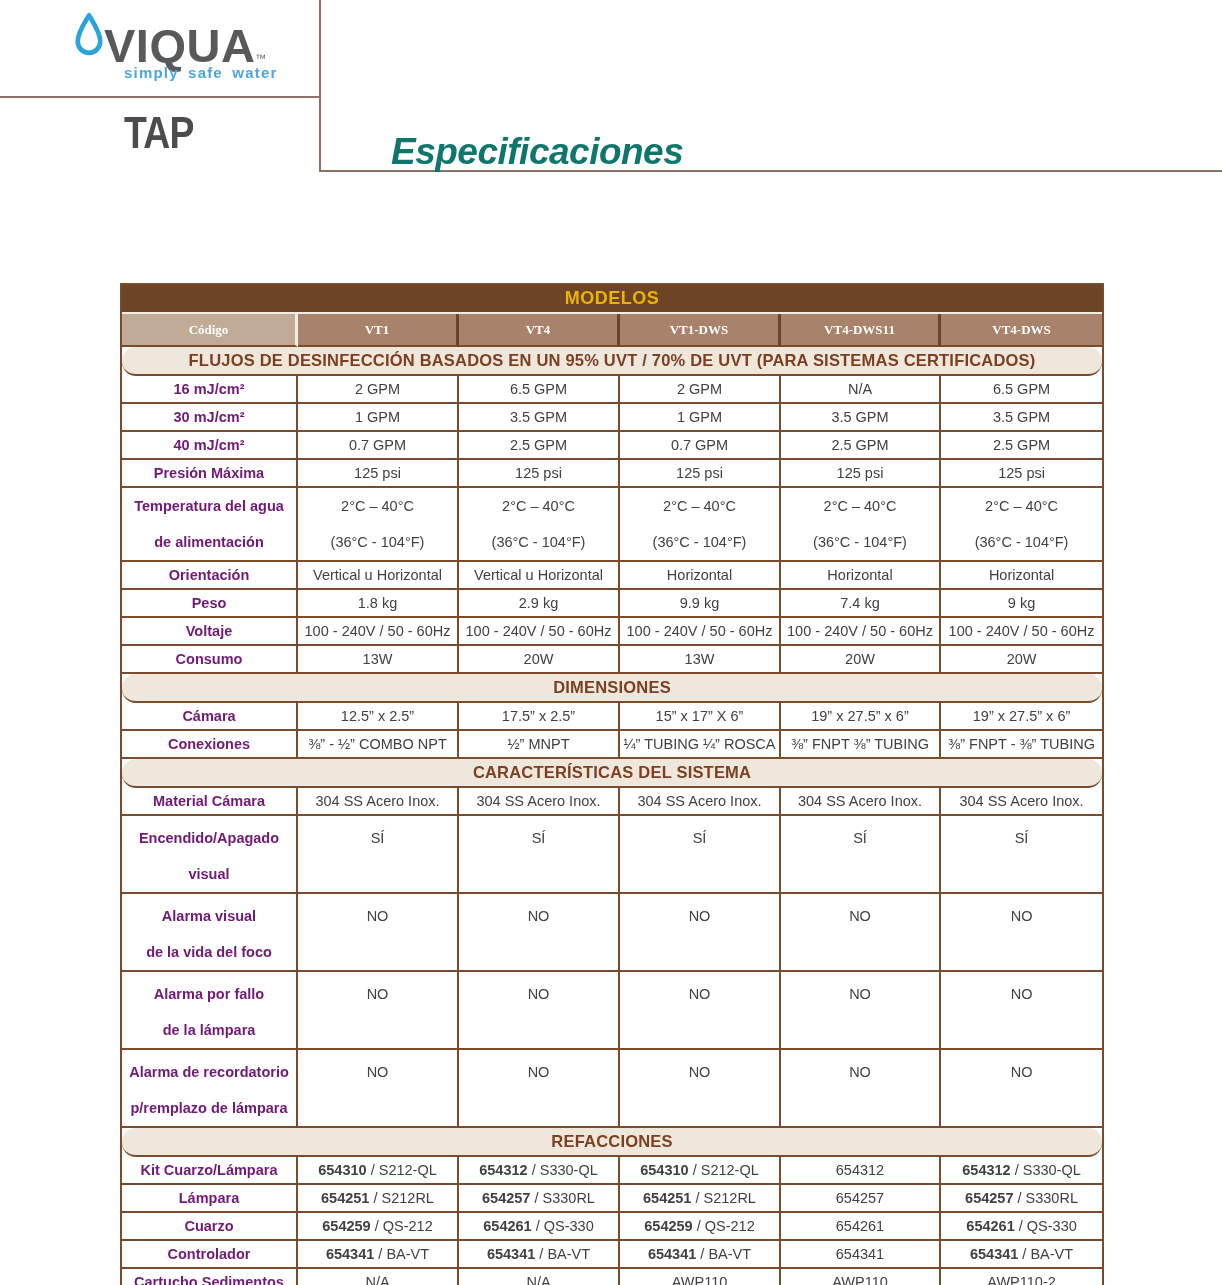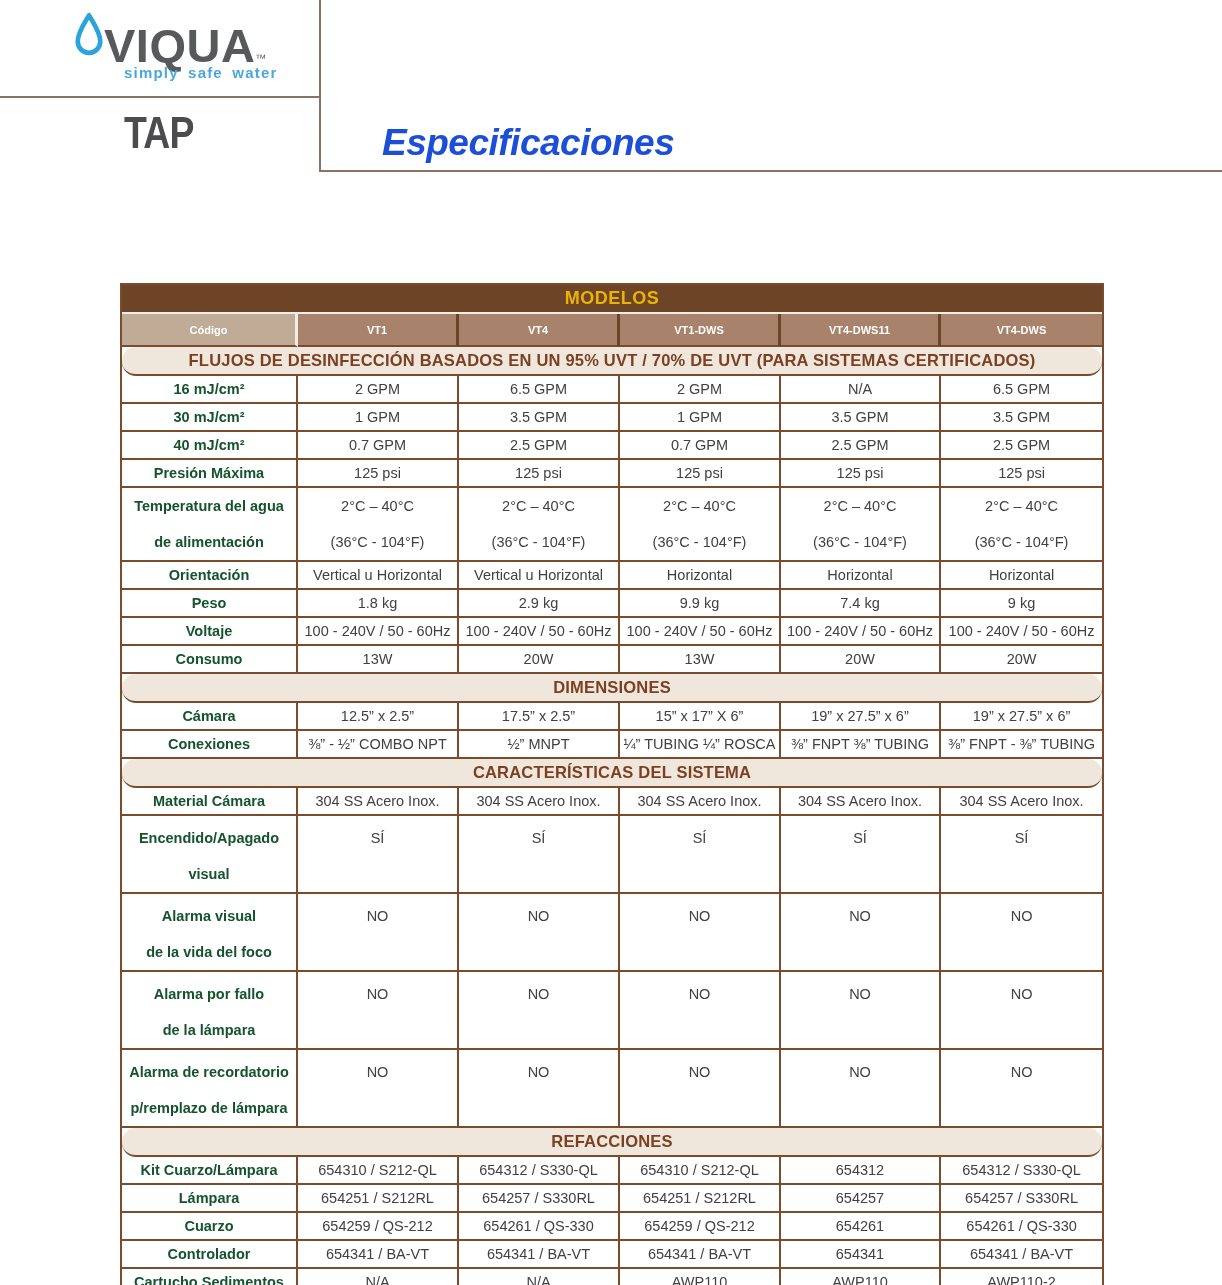--- a/index.html
+++ b/index.html
@@ -13,60 +13,61 @@
   .brand-line{position:absolute;left:40px;top:12px;white-space:nowrap;}
   .brand-name{font-size:47px;font-weight:bold;color:#58595b;letter-spacing:0.5px;}
   .brand-tm{font-size:11px;color:#58595b;vertical-align:baseline;}
   .brand-tagline{position:absolute;left:60px;top:58px;font-size:15px;color:#4aa7de;
     letter-spacing:1.2px;word-spacing:4px;white-space:nowrap;font-weight:bold;}
   .rule-left{position:absolute;left:0;top:96px;width:319px;height:2px;background:#8b7262;}
   .vrule{position:absolute;left:319px;top:0;width:2px;height:172px;background:#8b7262;}
   .rule-right{position:absolute;left:321px;top:170px;width:901px;height:2px;background:#8b7262;}
   .product-name{position:absolute;left:124px;top:108px;font-size:44px;font-weight:bold;
     color:#4c4c4e;transform:scaleX(0.85);transform-origin:left top;letter-spacing:-1px;}
-  .page-title{position:absolute;left:374px;top:114px;margin:8px;font-size:37px;font-weight:bold;
-    font-style:italic;color:#1d4ed8;letter-spacing:-0.5px;}
+  .page-title{position:absolute;left:374px;top:114px;margin:17px;font-size:37px;font-weight:bold;
+    font-style:italic;color:#0f766e;letter-spacing:-0.5px;}
   
   table.spec{
     position:absolute;left:120px;top:283px;width:980px;
     border-collapse:separate;border-spacing:0;table-layout:fixed;
     border:2px solid var(--border-brown,#7b4b2d);
   }
   table.spec th, table.spec td{
     padding:0 2px;text-align:center;vertical-align:middle;white-space:pre-line;
     overflow:hidden;
   }
   tr.title-row th{
     background:var(--brown-dark,#6e4426);color:#eab308;font-size:18px;font-weight:bold;
     height:27px;border-bottom:2px solid #f1ece5;letter-spacing:0.5px;
   }
   tr.models-row th{
-    height:31px;color:#ffffff;font-weight:bold;font-size:11px;
+    height:31px;color:#ffffff;font-weight:bold;font-size:13px;
     border-bottom:2px solid var(--border-brown,#7b4b2d);
+    font-family:Liberation Serif, serif;
   }
   th.code-th{background:var(--tan,#c0ab96);border-right:3px solid #f1ece5;}
   th.model-th{background:var(--brown-medium,#a8826a);border-right:3px solid var(--brown-dark,#6e4426);}
   th.model-th:last-child{border-right:none;}
   tr.section-row td{
     background:var(--cream,#efe7db);color:var(--section-text,#7c3f21);font-weight:bold;
     font-size:16.5px;height:27px;border-bottom:2px solid var(--border-brown,#7b4b2d);
     letter-spacing:0.2px;
     border-radius:14px;
   }
   tr.data-row td{
     background:#ffffff;font-size:14.5px;height:26px;
     border-right:2px solid var(--border-brown,#7b4b2d);
     border-bottom:2px solid var(--border-brown,#7b4b2d);
   }
   tr.data-row td:last-child{border-right:none;}
   tr.data-row:last-child td{border-bottom:none;}
-  td.label-cell{font-weight:bold;color:#14532d;}
+  td.label-cell{font-weight:bold;color:#701a75;}
   tr.tall td{height:54px;line-height:36px;}
   tr.vtop td{vertical-align:top;padding-top:4px;}
-  td.value-cell b{font-weight:normal;}
+  td.value-cell b{font-weight:bold;}
 </style>
 </head>
 <body>
 
 <div class="logo">
   <span class="drop-icon">
     <svg width="30" height="46" viewBox="0 0 32 48">
       <path d="M16 3 C 12 10, 4 21, 4 31 a12 12 0 0 0 24 0 C 28 21, 20 10, 16 3 Z" fill="#ffffff" stroke="#2ba3dc" stroke-width="5" stroke-linejoin="round"></path>
     </svg>
   </span>

